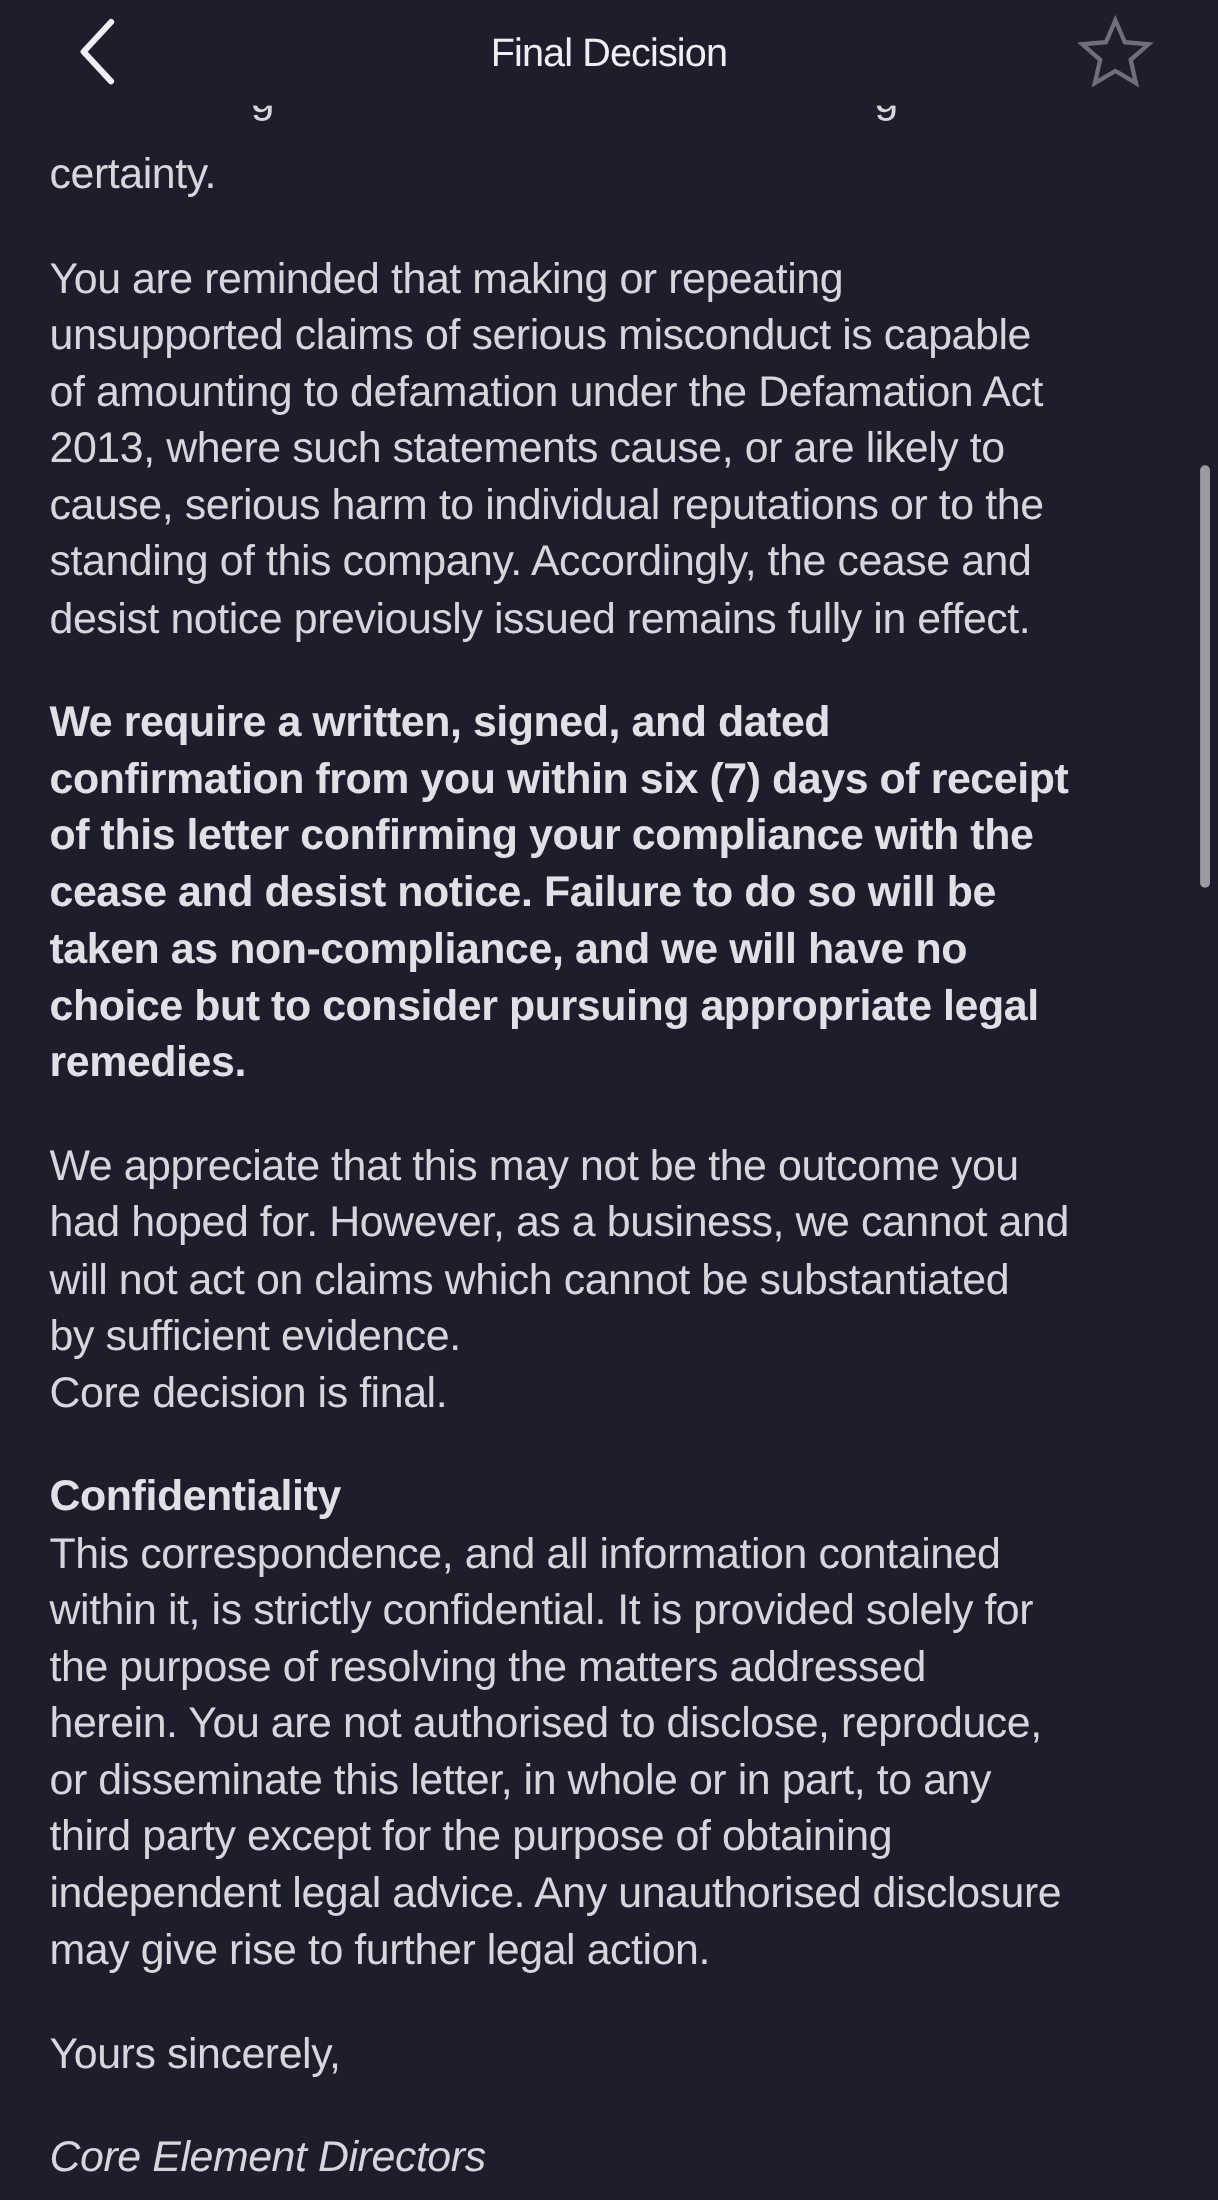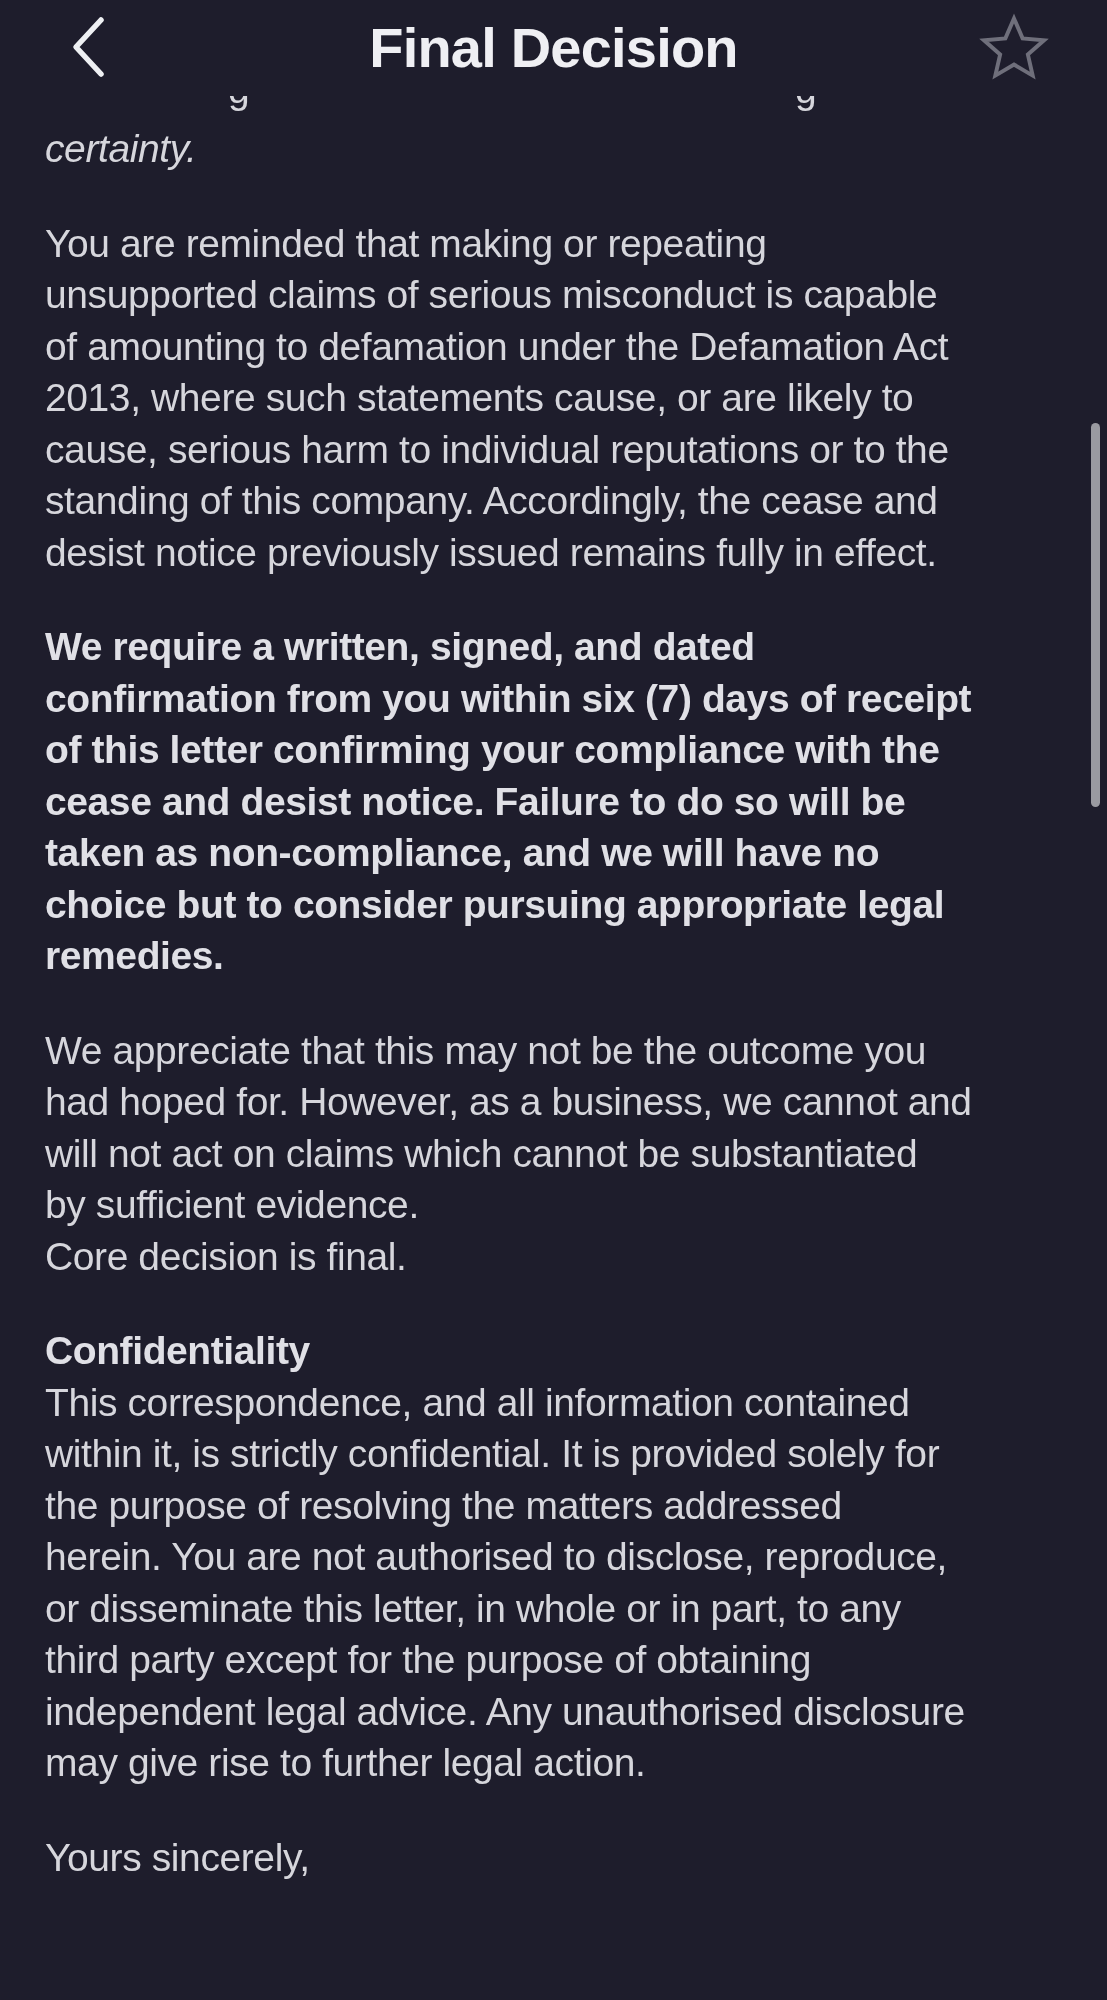--- a/index.html
+++ b/index.html
@@ -21,21 +21,21 @@
   }
   
   .app-header{
     position:absolute;top:0;left:0;width:1107px;height:96px;
     background:var(--background);
     z-index:10;
     display:flex;align-items:center;justify-content:center;
   }
   .app-header .title{
     color:var(--title);
-    font-size:56px;font-weight:700;letter-spacing:-0.8px;
+    font-size:36px;font-weight:400;letter-spacing:-0.8px;
     line-height:96px;
   }
   .back-btn{
     position:absolute;left:48px;top:0;width:80px;height:96px;
     display:flex;align-items:center;justify-content:center;
     background:none;border:none;cursor:pointer;
   }
   .fav-btn{
     position:absolute;right:48px;top:0;width:90px;height:96px;
     display:flex;align-items:center;justify-content:center;
@@ -45,21 +45,21 @@
   .doc{
     position:absolute;top:96px;left:45px;width:1057px;
     z-index:1;
   }
   .doc .para{
     color:var(--text);
     font-size:39px;line-height:51.5px;letter-spacing:-0.4px;
     white-space:pre-line;
     margin-top:16px;margin-bottom:43px;
   }
-  .doc .first-line{margin-top:27px;font-style:italic;}
+  .doc .first-line{margin-top:37px;}
   .doc .para.bold{font-weight:700;color:var(--text_bold);}
   .doc .heading{
     color:var(--text_bold);font-weight:700;
     font-size:39px;line-height:51.5px;letter-spacing:-0.4px;
     margin:0;
   }
   .doc .heading-body{margin-top:0;}
   .sig-block{margin-bottom:0;}
   .sig-italic{font-style:italic;color:var(--text_italic);}
   
@@ -136,18 +136,19 @@
 the purpose of resolving the matters addressed
 herein. You are not authorised to disclose, reproduce,
 or disseminate this letter, in whole or in part, to any
 third party except for the purpose of obtaining
 independent legal advice. Any unauthorised disclosure
 may give rise to further legal action.</p>
   </section>
 
   <section class="sig-block">
     <p class="para sig-block">Yours sincerely,</p>
+    <p class="para sig-block sig-italic">Core Element Directors</p>
 
   </section>
 
 </main>
 
 <div class="scrollbar-thumb"></div>
 
 </body></html>

